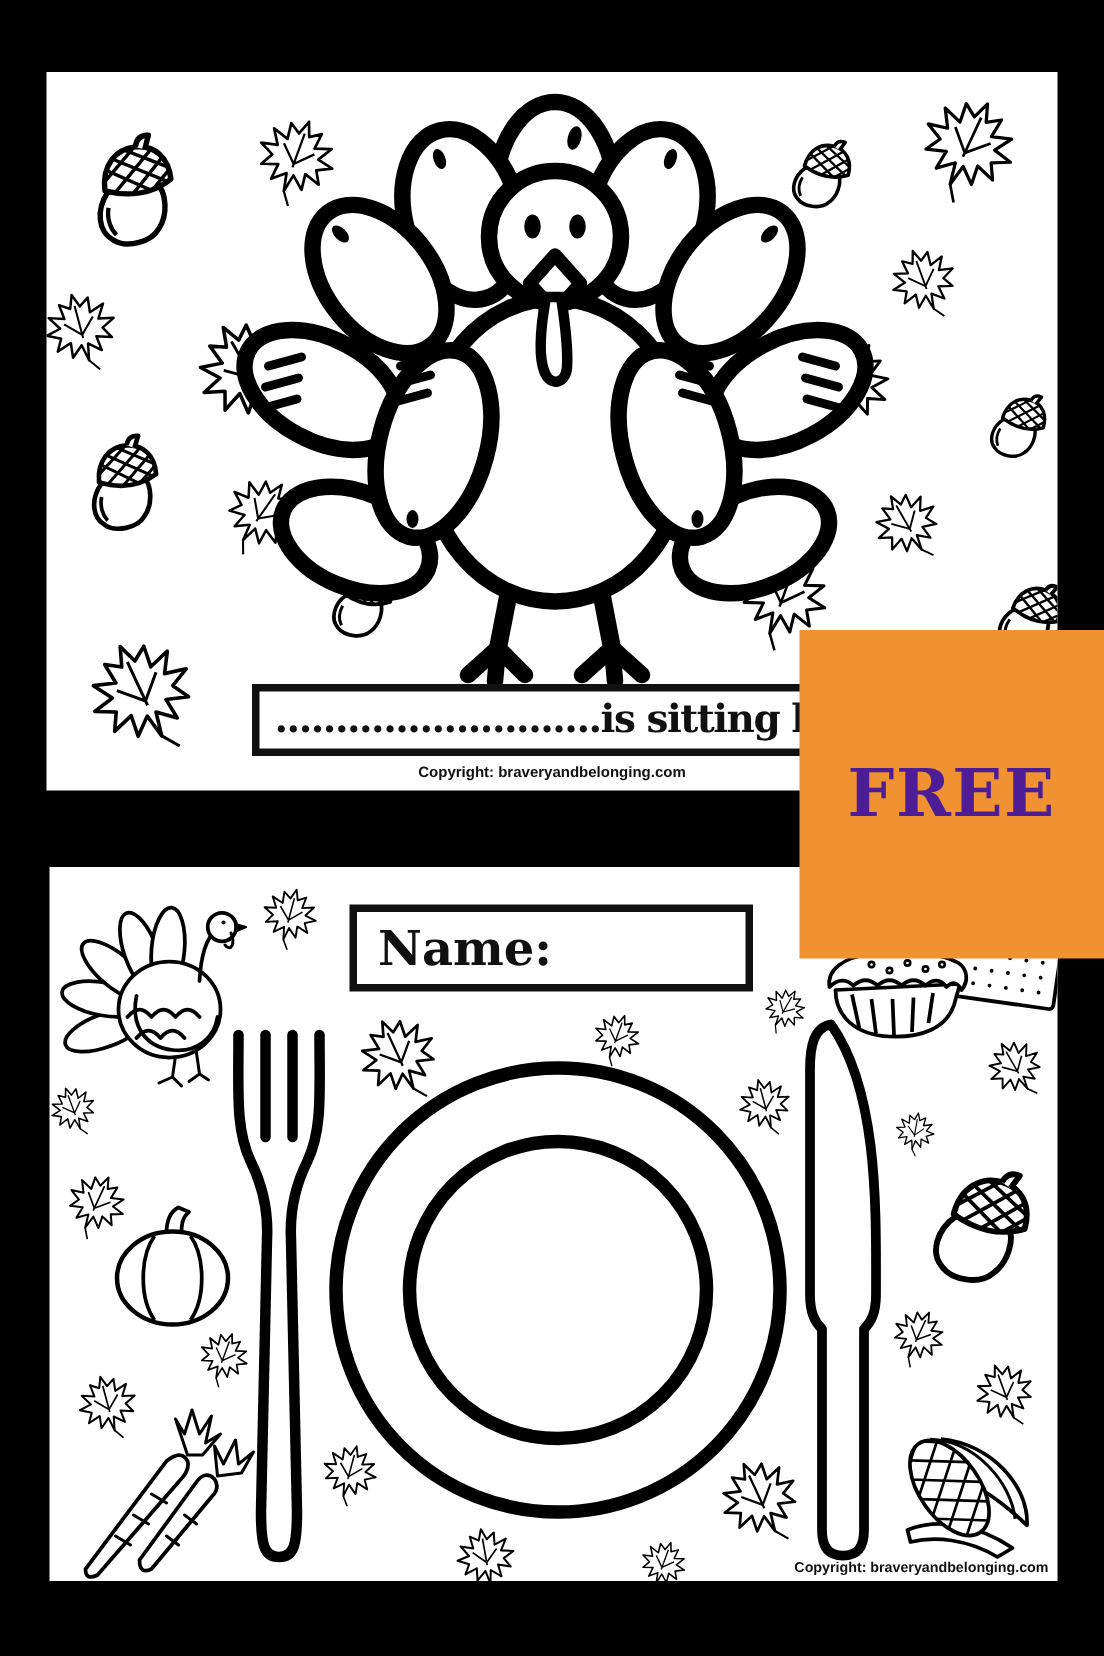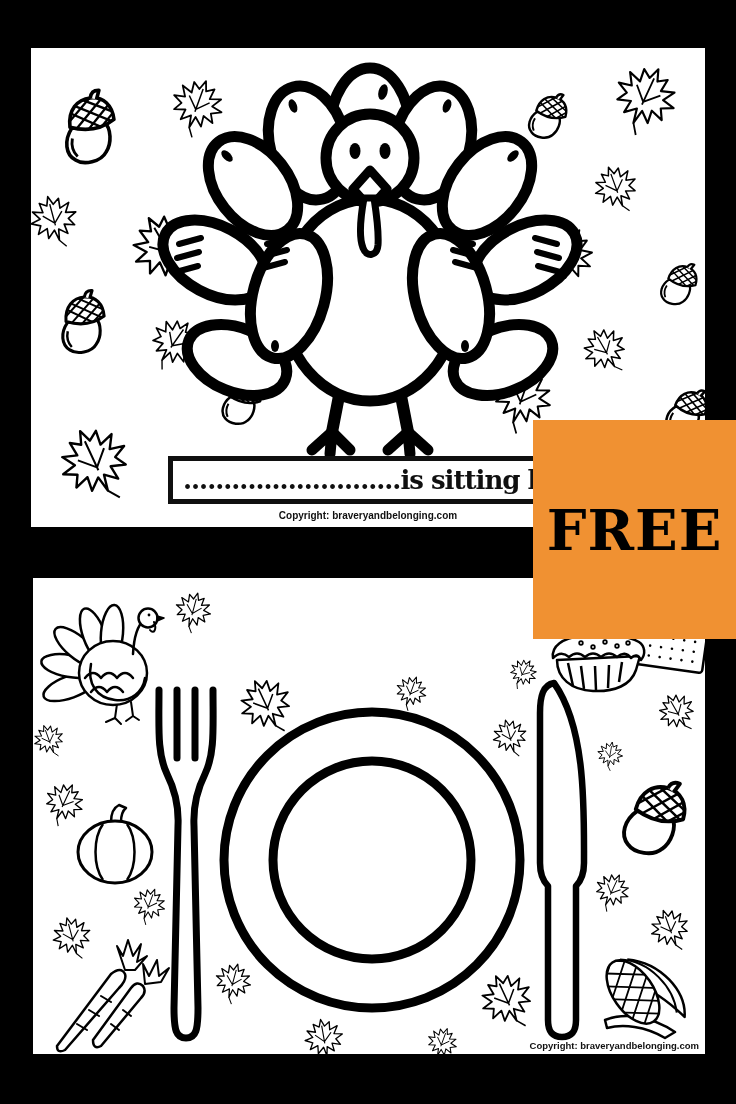--- a/index.html
+++ b/index.html
@@ -29,21 +29,21 @@
   }
   #bottom-copyright{
     position:absolute;right:6px;bottom:3px;
     font-size:9.5px;font-weight:bold;color:#101010;
   }
   #free-pdf-badge{
     position:absolute;left:533px;top:420px;width:203px;height:219px;z-index:5;
     display:flex;flex-direction:column;align-items:center;justify-content:center;
     gap:26px;
   }
-  #free-pdf-badge .line{font-size:56px;line-height:1;letter-spacing:1px;color:#000000;}
+  #free-pdf-badge .line{font-size:44px;line-height:1;letter-spacing:1px;color:#4c1d95;}
   svg{display:block;}
 </style>
 </head>
 <body style="background: rgb(0, 0, 0);">
 
 <div id="top-placemat" class="placemat">
   <svg class="art" width="674" height="479" viewBox="0 0 674 479">
     <defs>
       <g id="leafA" stroke="#000" stroke-width="3" fill="#fff" stroke-linejoin="round">
         <path d="M0,-44 L6,-28 L18,-36 L16,-18 L34,-24 L24,-8 L42,-4 L26,4 L34,18 L16,12 L18,30 L4,18 L0,38 L-4,18 L-18,30 L-16,12 L-34,18 L-26,4 L-42,-4 L-24,-8 L-34,-24 L-16,-18 L-18,-36 L-6,-28 Z"></path>
@@ -287,14 +287,17 @@
         <ellipse cx="0" cy="0" rx="20" ry="36"></ellipse>
         <g clip-path="url(#cobClip)" stroke-width="1.8">
           <path d="M-24,-24 L24,12 M-24,-8 L24,28 M-24,8 L24,44 M-24,-40 L24,-4 M-24,-56 L24,-20"></path>
           <path d="M24,-24 L-24,12 M24,-8 L-24,28 M24,8 L-24,44 M24,-40 L-24,-4 M24,-56 L-24,-20"></path>
         </g>
         <path d="M8,-34 C32,-16 36,20 24,42" fill="none" stroke-width="2"></path>
       </g>
     </g>
   </svg>
 
+  <div id="name-box" class="slab">
+    <span>Name:</span>
+  </div>
   <div id="bottom-copyright">Copyright: braveryandbelonging.com</div>
 </div>
 
 </body></html>

